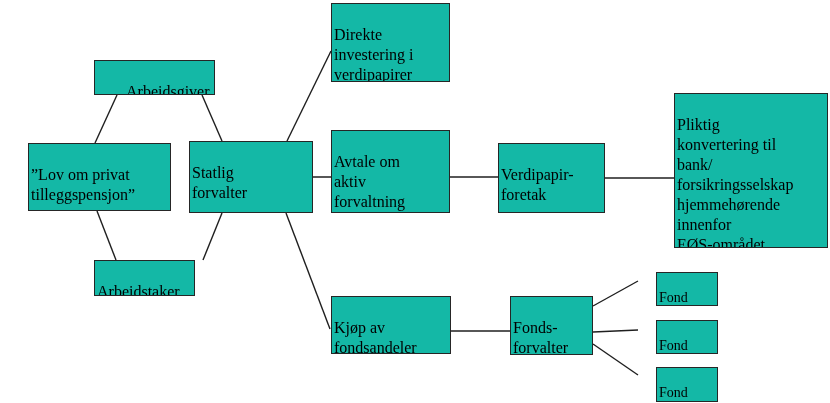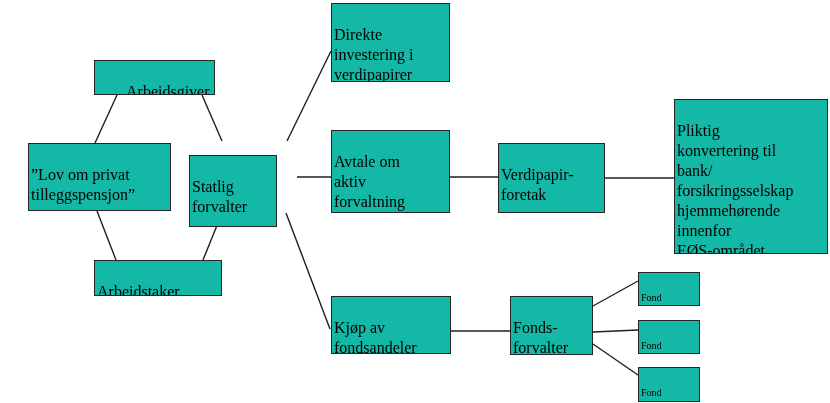--- a/index.html
+++ b/index.html
@@ -15,21 +15,21 @@
   svg.wires line{stroke:#1f1f1f;stroke-width:1.4;}
   .node{
     position:absolute;z-index:2;
     box-sizing:border-box;
     border:1.5px solid #262626;
     background:#14b8a6;
     padding:1px 2px;
     white-space:pre-line;
     overflow:hidden;
   }
-  .node.small{font-size:10px;line-height:16px;}
+  .node.small{font-size:14px;line-height:16px;margin-left:18px;}
 </style>
 </head>
 <body>
 
 <div class="canvas">
 
   <svg class="wires" width="830" height="403" aria-hidden="true">
     <line x1="117" y1="95" x2="95" y2="143"></line>
     <line x1="202" y1="95" x2="222" y2="141"></line>
     <line x1="97" y1="211" x2="116" y2="260"></line>
@@ -47,25 +47,25 @@
 
   <div class="node" style="left:94px;top:60px;width:121px;height:35px;padding-left:31px;">
     <span>Arbeidsgiver</span>
   </div>
 
   <div class="node" style="left:0px;top:143px;width:143px;height:68px;margin-left:28px;">
     <span>”Lov om privat
 tilleggspensjon”</span>
   </div>
 
-  <div class="node" style="left:94px;top:260px;width:128px;height:36px;text-decoration:underline;">
+  <div class="node" style="left:94px;top:260px;width:101px;height:36px;text-decoration:underline;">
     <span>Arbeidstaker</span>
   </div>
 
-  <div class="node" style="left:189px;top:155px;width:88px;height:72px;">
+  <div class="node" style="left:189px;top:141px;width:124px;height:72px;">
     <span>Statlig
 forvalter</span>
   </div>
 
   <div class="node" style="left:331px;top:3px;width:119px;height:79px;">
     <span>Direkte
 investering i
 verdipapirer</span>
   </div>
 
@@ -73,21 +73,21 @@
     <span>Avtale om
 aktiv
 forvaltning</span>
   </div>
 
   <div class="node" style="left:498px;top:143px;width:107px;height:70px;">
     <span>Verdipapir-
 foretak</span>
   </div>
 
-  <div class="node" style="left:674px;top:99px;width:154px;height:155px;">
+  <div class="node" style="left:674px;top:93px;width:154px;height:155px;">
     <span>Pliktig
 konvertering til
 bank/
 forsikringsselskap
 hjemmehørende
 innenfor
 EØS-området</span>
   </div>
 
   <div class="node" style="left:331px;top:296px;width:120px;height:58px;">

